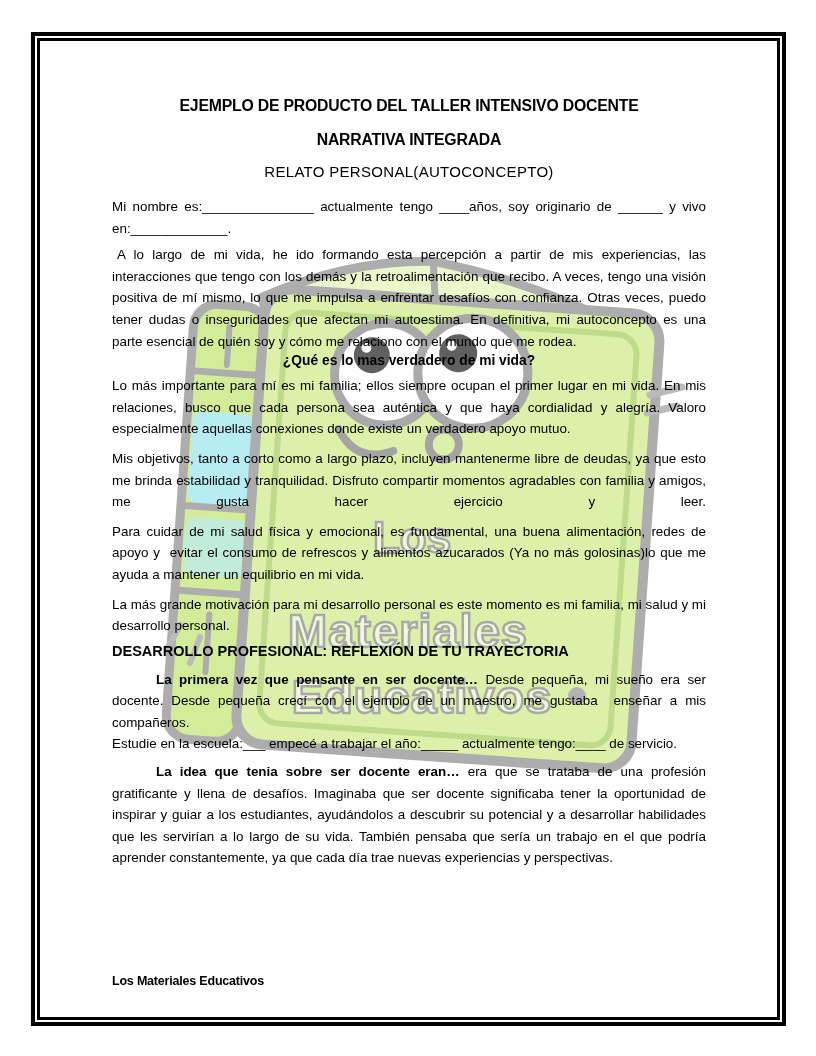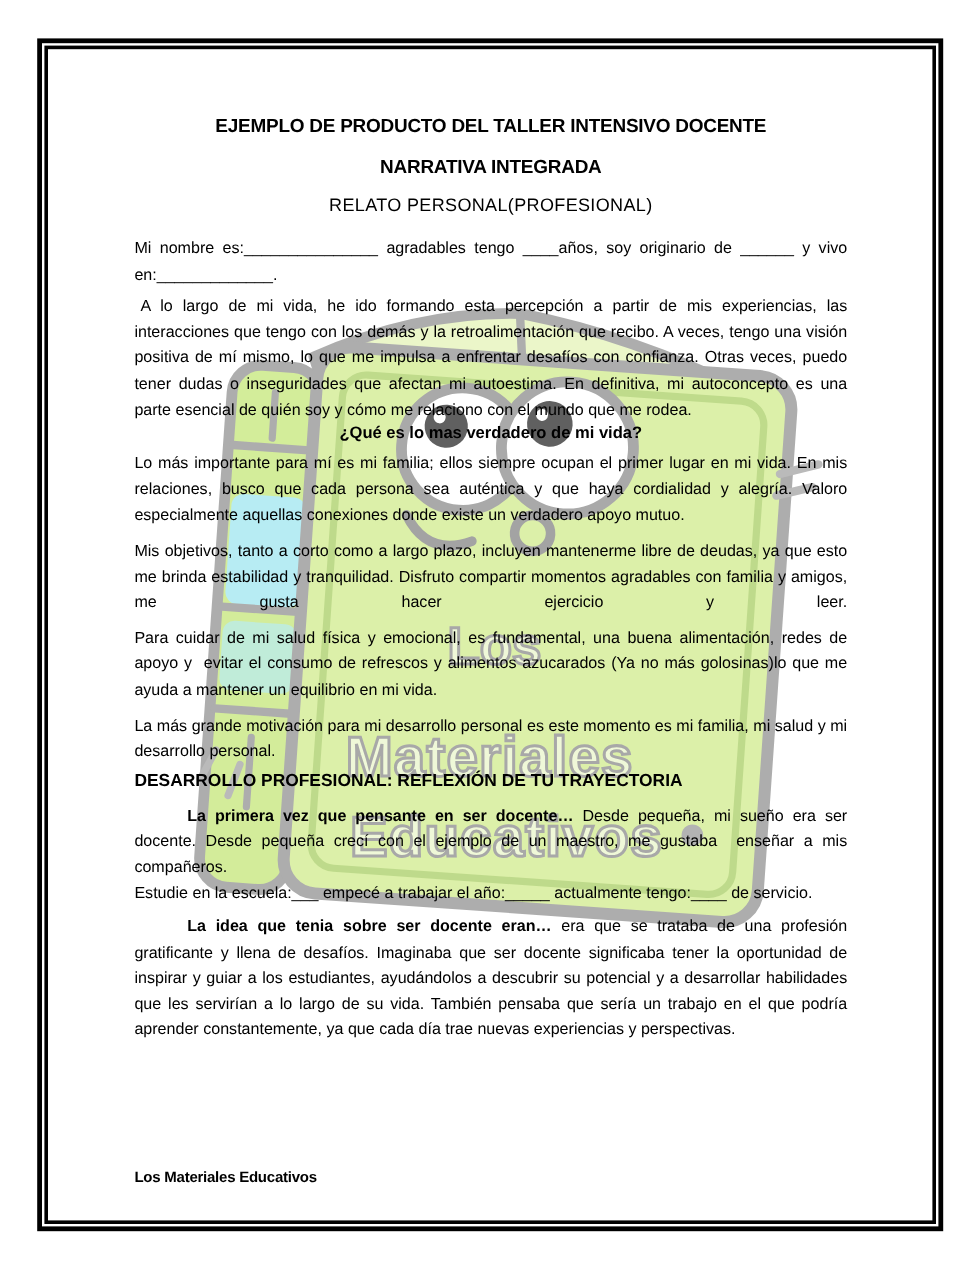--- a/index.html
+++ b/index.html
@@ -99,23 +99,23 @@
               <text x="258" y="400" font-size="47" letter-spacing="1">Materiales</text>
               <text x="272" y="466" font-size="47" letter-spacing="1">Educativos</text>
             </g>
           </g>
         </svg>
       </div>
 
       <div class="content">
         <h1 class="t-main">EJEMPLO DE PRODUCTO DEL TALLER INTENSIVO DOCENTE</h1>
         <h1 class="t-main t-main2">NARRATIVA INTEGRADA</h1>
-        <div class="t-sub">RELATO PERSONAL(PROFESIONAL)</div>
+        <div class="t-sub">RELATO PERSONAL(AUTOCONCEPTO)</div>
 
-        <p class="body m5">Mi nombre es:_______________ agradables tengo ____años, soy originario de ______ y vivo en:_____________.</p>
+        <p class="body m5">Mi nombre es:_______________ actualmente tengo ____años, soy originario de ______ y vivo en:_____________.</p>
         <p class="body m1 indent">A lo largo de mi vida, he ido formando esta percepción a partir de mis experiencias, las interacciones que tengo con los demás y la retroalimentación que recibo. A veces, tengo una visión positiva de mí mismo, lo que me impulsa a enfrentar desafíos con confianza. Otras veces, puedo tener dudas o inseguridades que afectan mi autoestima. En definitiva, mi autoconcepto es una parte esencial de quién soy y cómo me relaciono con el mundo que me rodea.</p>
 
         <div class="q-head q-head2">¿Qué es lo mas verdadero de mi vida?</div>
         <p class="body">Lo más importante para mí es mi familia; ellos siempre ocupan el primer lugar en mi vida. En mis relaciones, busco que cada persona sea auténtica y que haya cordialidad y alegría. Valoro especialmente aquellas conexiones donde existe un verdadero apoyo mutuo.</p>
         <p class="body justify-last">Mis objetivos, tanto a corto como a largo plazo, incluyen mantenerme libre de deudas, ya que esto me brinda estabilidad y tranquilidad. Disfruto compartir momentos agradables con familia y amigos, me gusta hacer ejercicio y leer.</p>
         <p class="body">Para cuidar de mi salud física y emocional, es fundamental, una buena alimentación, redes de apoyo y &nbsp;evitar el consumo de refrescos y alimentos azucarados (Ya no más golosinas)lo que me ayuda a mantener un equilibrio en mi vida.</p>
         <p class="body m6">La más grande motivación para mi desarrollo personal es este momento es mi familia, mi salud y mi desarrollo personal.</p>
 
         <div class="sec-head">DESARROLLO PROFESIONAL: REFLEXIÓN DE TU TRAYECTORIA</div>
 

